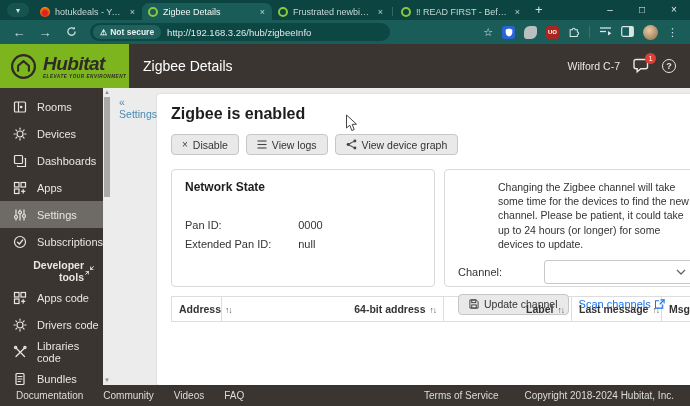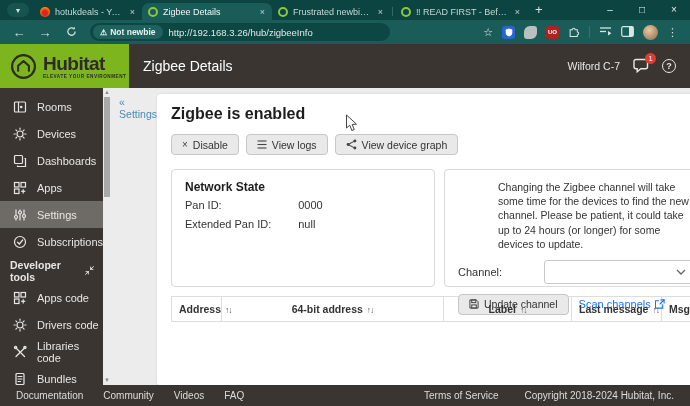--- a/index.html
+++ b/index.html
@@ -39,41 +39,41 @@
   .ext-gray  { width:13px; height:13px; background:#b9c0bf; border-radius:6px 3px 6px 3px; }
   .ext-red   { width:13px; height:13px; background:#a6271f; border-radius:3px; color:#fff;
     font-size:6px; font-weight:bold; display:flex; align-items:center; justify-content:center; }
   .vdiv { width:1px; height:12px; background:#3a726d; }
   .avatar { width:15px; height:15px; border-radius:50%;
     background:radial-gradient(circle at 40% 35%, #e8c9a0, #8a6a4a); }
   .kebab { color:#d7e5e3; font-size:11px; }
 
   
   .appheader { height:44px; display:flex; }
-  .logo { width:129px; background:#7cb51e; display:flex; align-items:center; padding:0 0 0 10px; gap:6px; }
+  .logo { width:129px; background:#7cb51e; display:flex; align-items:center; padding:0 0 0 10px; gap:6px;font-style:italic; }
   .logo-text .nm { font-size:19px; font-weight:bold; color:#2e2a26; letter-spacing:-0.5px; line-height:1; }
   .logo-text .tg { font-size:4.6px; font-weight:bold; color:#2e2a26; letter-spacing:0.55px; margin-top:1px; }
   .hbar { flex:1; background:#3a3531; display:flex; align-items:center; padding:0 14px; }
   .hbar .ptitle { color:#fff; font-size:14px; }
   .hright { margin-left:auto; display:flex; align-items:center; gap:12px; }
   .hubname { color:#e9e7e5; font-size:10.5px; }
   .bubble { position:relative; width:18px; height:16px; }
   .badge { position:absolute; top:-5px; right:-6px; background:#e03c31; color:#fff; font-size:7.5px;
     width:11px; height:11px; border-radius:50%; display:flex; align-items:center; justify-content:center; }
   .helpcircle { width:14px; height:14px; border:1.4px solid #e9e7e5; border-radius:50%;
     color:#e9e7e5; font-size:9px; font-weight:bold; display:flex; align-items:center; justify-content:center; }
 
   
   .bodyrow { display:flex; height:297px; }
   .sidebar { width:121px; background:#3a3531; color:#e8e6e4; padding-top:5px; }
   .sitem { height:27px; display:flex; align-items:center; gap:10px; padding-left:13px; font-size:11px; }
   .sitem.active { background:#6e6a66; }
   .sitem svg, .devitem svg { flex:none; }
   .devhead { height:26px; display:flex; align-items:center; font-size:10.5px; font-weight:bold;
-    padding-left:10px; padding-right:8px; margin-top:3px; }
+    padding-left:10px; padding-right:8px; margin-top:3px;text-align:right; }
   .devhead .collapse { margin-left:auto; }
   .devitem { height:27px; display:flex; align-items:center; gap:10px; padding-left:13px; font-size:11px; }
   .sscroll { width:8px; background:#f0f0f0; position:relative; }
   .sscroll .arr { position:absolute; left:0; width:8px; height:9px; color:#8f8f8f; font-size:6px;
     text-align:center; line-height:9px; }
   .sscroll .arr.up { top:0; } .sscroll .arr.dn { bottom:0; }
   .sscroll .thumb { position:absolute; top:9px; left:1px; width:6px; height:100px; background:#a9a9a9; }
 
   .main { flex:1; background:#ececec; padding:6px 8px 0 9px; display:flex; flex-direction:row; }
   .crumb { font-size:10.5px; color:#4a8bb5; margin:2px 0 5px 7px; }
@@ -81,33 +81,33 @@
     flex:1; padding:11px 14px; }
   .card h1 { font-size:16px; color:#1d1d1d; font-weight:bold; }
   .btnrow { display:flex; gap:7px; margin-top:11px; }
   .gbtn { background:#e9e9e9; border:1px solid #c6c6c6; border-radius:4px; height:21px;
     display:flex; align-items:center; gap:5px; padding:0 10px; font-size:10.5px; color:#333; }
   .gbtn .bx { font-size:10px; color:#444; }
 
   .panels { display:flex; gap:9px; margin-top:14px; }
   .panel { flex:1; border:1px solid #d9d9d9; border-radius:4px; background:#fff;
     padding:10px 13px; height:118px; }
-  .panel h2 { font-size:12px; font-weight:bold; color:#1d1d1d; margin-bottom:5px; }
+  .panel h2 { font-size:12px; font-weight:bold; color:#1d1d1d; margin-bottom:25px; }
   .nsrow { display:flex; font-size:11px; color:#333; margin-bottom:7px; }
   .nsrow .lbl { width:48%; }
   .chan-desc { font-size:10.5px; color:#333; line-height:1.35; margin-bottom:9px;margin-left:40px; }
   .chanrow { display:flex; align-items:center; font-size:11px; color:#333; }
   .chansel { margin-left:auto; width:150px; height:24px; border:1px solid #c9c9c9; border-radius:3px;
     background:#fff; display:flex; align-items:center; justify-content:flex-end; padding-right:7px; }
   .chanbtns { display:flex; align-items:center; gap:10px; margin-top:10px; }
   .scanlink { color:#1a73e8; font-size:11px; display:flex; align-items:center; gap:4px; }
 
   table.ztable { width:100%; border-collapse:collapse; margin-top:9px; table-layout:fixed; }
   .ztable th { border:1px solid #ddd; font-size:10.5px; font-weight:bold; color:#333;
-    text-align:center; padding:6px 7px; white-space:nowrap; }
+    text-align:right; padding:6px 7px; white-space:nowrap; }
   .ztable .sorticon { font-size:8.5px; color:#555; margin-left:4px; letter-spacing:-1px; }
 
   
   .footer { height:21px; background:#3a3531; display:flex; align-items:center;
     padding:0 16px; gap:20px; color:#dedcda; font-size:10px; }
   .footer .right { margin-left:auto; display:flex; gap:26px; }
 
   .cursor { position:absolute; left:345px; top:114px; pointer-events:none; }
 </style>
 </head>
@@ -151,21 +151,21 @@
   <span class="navbtn">→</span>
   <span class="navbtn">
     <svg width="11" height="11" viewBox="0 0 12 12">
       <path d="M10 6 a4 4 0 1 1 -1.2 -2.8" fill="none" stroke="#cfe0dd" stroke-width="1.4"></path>
       <path d="M9.5 0.8 l0.2 2.8 -2.8 -0.3 z" fill="#cfe0dd"></path>
     </svg>
   </span>
   <div class="urlpill">
     <span class="secchip">
       <span class="warn">⚠</span>
-      <span>Not newbie</span>
+      <span>Not secure</span>
     </span>
     <span class="urltext">http://192.168.3.26/hub/zigbeeInfo</span>
   </div>
   <div class="tool-icons">
     <span class="star">☆</span>
     <span class="ext-shield">
       <svg width="8" height="9" viewBox="0 0 8 9">
         <path d="M4 0.5 L7.3 1.6 V4.4 C7.3 6.6 5.8 7.9 4 8.5 C2.2 7.9 0.7 6.6 0.7 4.4 V1.6 Z" fill="#fff"></path>
       </svg>
     </span>

